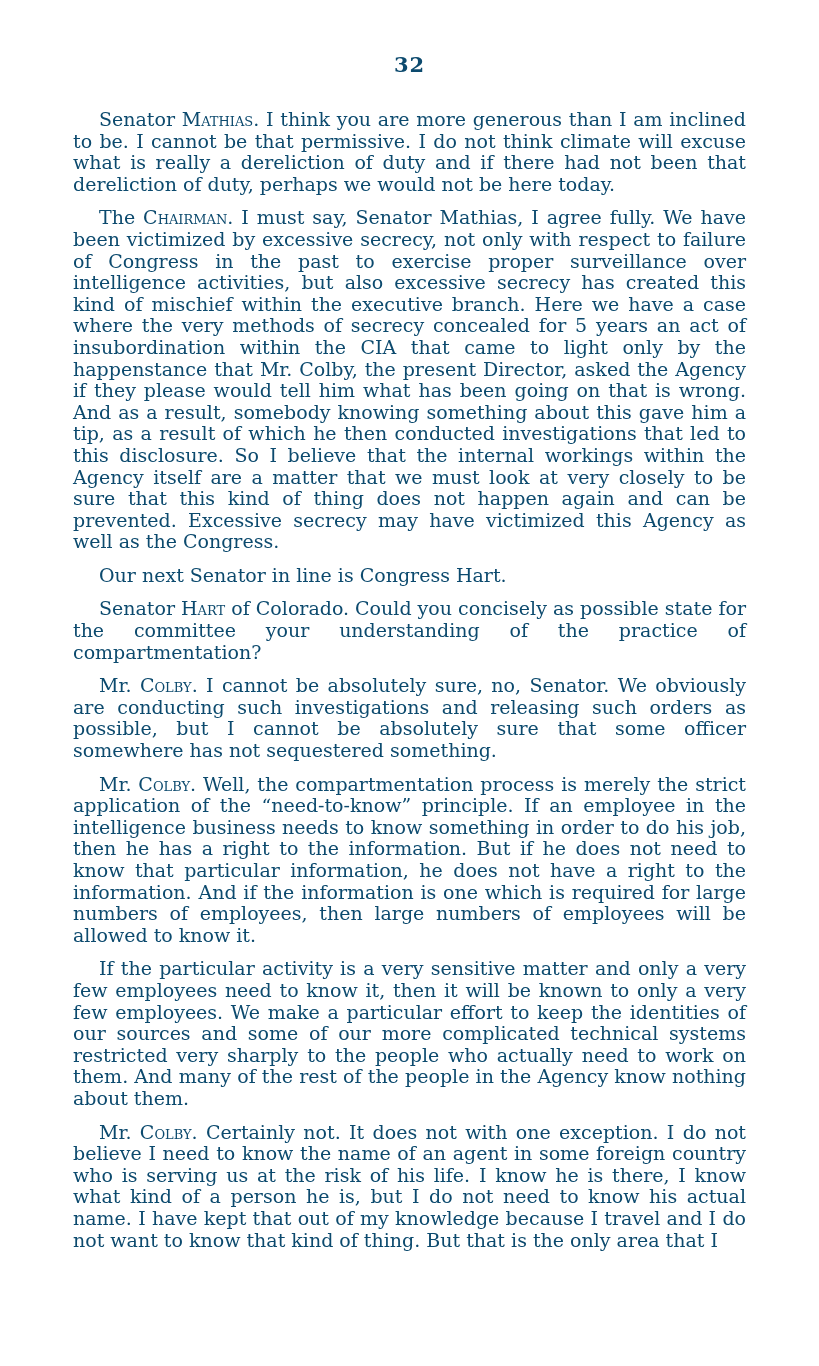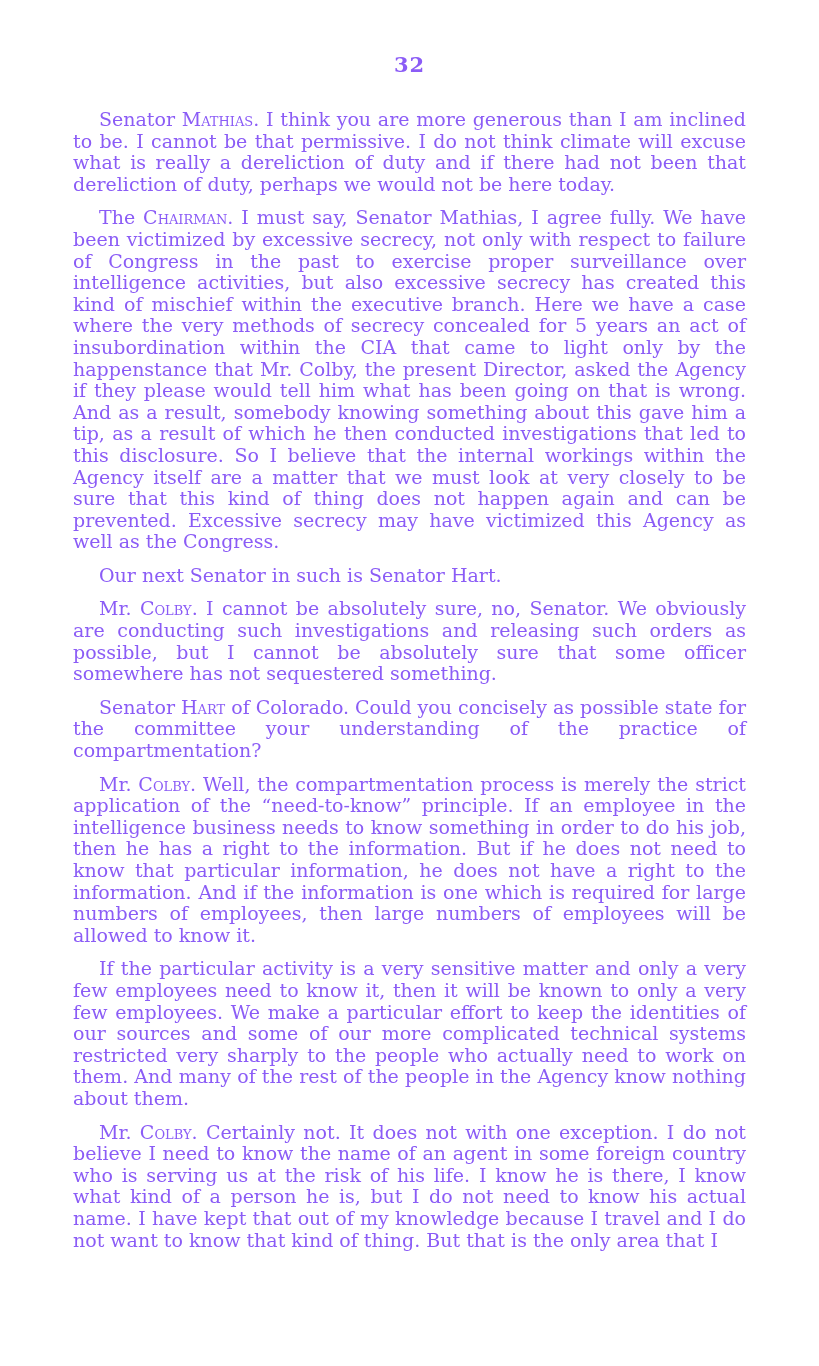--- a/index.html
+++ b/index.html
@@ -7,21 +7,21 @@
     padding: 0;
     background: #ffffff;
   }
   .page {
     position: relative;
     width: 819px;
     height: 1366px;
     background: #ffffff;
     overflow: hidden;
     font-family: "DejaVu Serif", serif;
-    color: #8b5cf6;
+    color: #0c4a6e;
   }
   .page-number {
     position: absolute;
     top: 52px;
     left: 0;
     width: 100%;
     text-align: center;
     font-size: 21px;
     font-weight: bold;
     letter-spacing: 1px;
@@ -46,20 +46,20 @@
   }
 </style>
 </head>
 <body>
 
 <div class="page">
   <div class="page-number">32</div>
   <div class="text-block">
       <p><span>Senator </span><span class="sc">Mathias</span><span>. I think you are more generous than I am inclined to be. I cannot be that permissive. I do not think climate will excuse what is really a dereliction of duty and if there had not been that dereliction of duty, perhaps we would not be here today.</span></p>
       <p><span>The </span><span class="sc">Chairman</span><span>. I must say, Senator Mathias, I agree fully. We have been victimized by excessive secrecy, not only with respect to failure of Congress in the past to exercise proper surveillance over intelligence activities, but also excessive secrecy has created this kind of mischief within the executive branch. Here we have a case where the very methods of secrecy concealed for 5 years an act of insubordination within the CIA that came to light only by the happenstance that Mr. Colby, the present Director, asked the Agency if they please would tell him what has been going on that is wrong. And as a result, somebody knowing something about this gave him a tip, as a result of which he then conducted investigations that led to this disclosure. So I believe that the internal workings within the Agency itself are a matter that we must look at very closely to be sure that this kind of thing does not happen again and can be prevented. Excessive secrecy may have victimized this Agency as well as the Congress.</span></p>
-      <p><span>Our next Senator in such is Senator Hart.</span></p>
+      <p><span>Our next Senator in line is Congress Hart.</span></p>
+      <p><span>Senator </span><span class="sc">Hart</span><span> of Colorado. Could you concisely as possible state for the committee your understanding of the practice of compartmentation?</span></p>
       <p><span>Mr. </span><span class="sc">Colby</span><span>. I cannot be absolutely sure, no, Senator. We obviously are conducting such investigations and releasing such orders as possible, but I cannot be absolutely sure that some officer somewhere has not sequestered something.</span></p>
-      <p><span>Senator </span><span class="sc">Hart</span><span> of Colorado. Could you concisely as possible state for the committee your understanding of the practice of compartmentation?</span></p>
       <p><span>Mr. </span><span class="sc">Colby</span><span>. Well, the compartmentation process is merely the strict application of the “need-to-know” principle. If an employee in the intelligence business needs to know something in order to do his job, then he has a right to the information. But if he does not need to know that particular information, he does not have a right to the information. And if the information is one which is required for large numbers of employees, then large numbers of employees will be allowed to know it.</span></p>
       <p><span>If the particular activity is a very sensitive matter and only a very few employees need to know it, then it will be known to only a very few employees. We make a particular effort to keep the identities of our sources and some of our more complicated technical systems restricted very sharply to the people who actually need to work on them. And many of the rest of the people in the Agency know nothing about them.</span></p>
       <p><span>Mr. </span><span class="sc">Colby</span><span>. Certainly not. It does not with one exception. I do not believe I need to know the name of an agent in some foreign country who is serving us at the risk of his life. I know he is there, I know what kind of a person he is, but I do not need to know his actual name. I have kept that out of my knowledge because I travel and I do not want to know that kind of thing. But that is the only area that I</span></p>
     </div>
 </div>
 
 </body></html>

